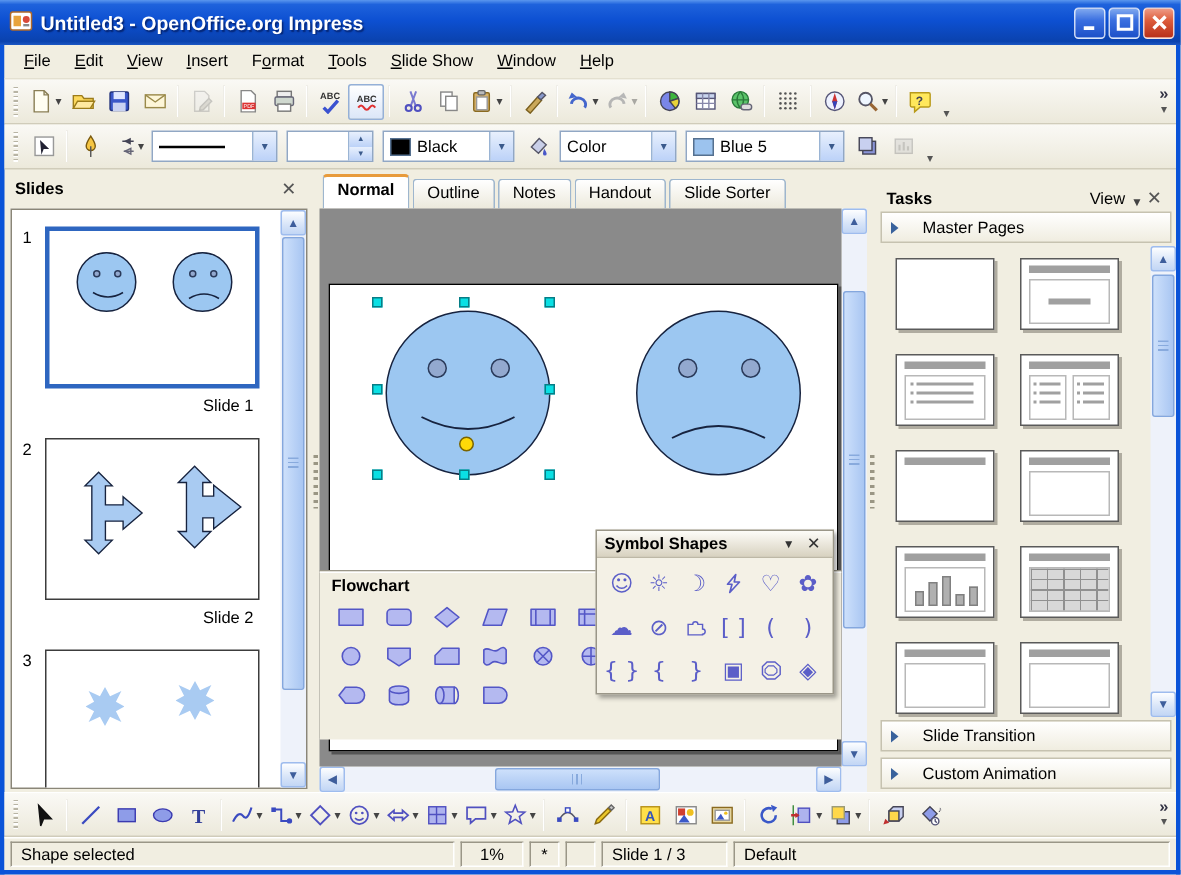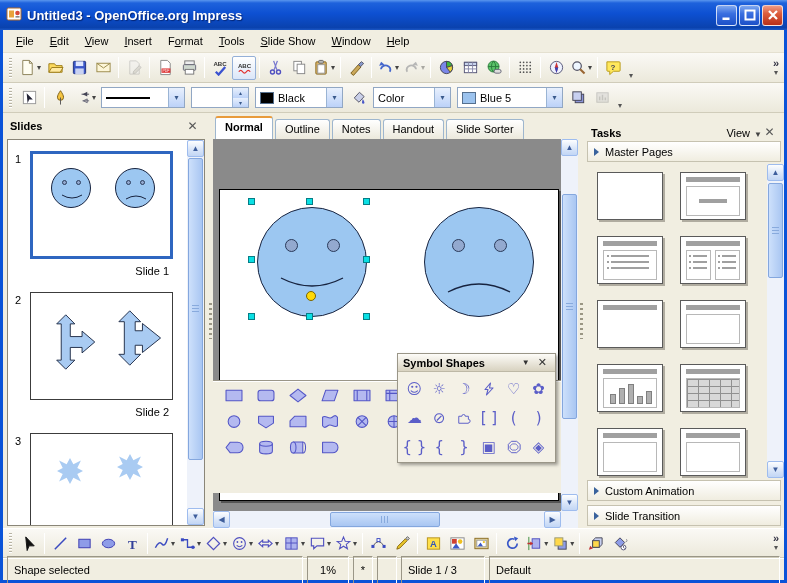--- a/index.html
+++ b/index.html
@@ -134,42 +134,42 @@
   .sp-title .x { font-weight:bold; color:#333; padding:0 3px; }
   .sp-grid { display:grid; grid-template-columns:repeat(6,1fr); padding:3px 4px; row-gap:2px; }
   .sym { height:27px; display:flex; align-items:center; justify-content:center;
     color:#5b5ec8; font-size:15px; font-family:"DejaVu Sans",sans-serif; }
 
   
   .tasks-panel { width:200px; flex:0 0 200px; display:flex; flex-direction:column; min-height:0; }
   .tasks-header { height:26px; flex:0 0 26px; display:flex; align-items:flex-end; padding:0 7px; }
   .tasks-header .title { font-weight:bold; flex:1; }
   .tasks-header .view { margin-right:3px; }
-  .section-bar { height:21px; flex:0 0 21px; margin:2px 3px; display:flex; align-items:center; gap:6px;
+  .section-bar { height:21px; flex:0 0 21px; margin:2px 3px; display:flex; align-items:center; gap:16px;
     padding:8px 6px; background:linear-gradient(180deg,#ffffff,#f0ede0); border:1px solid #c6c2b0; }
   .section-bar.bold { font-weight:bold; }
   .tri-r { width:0; height:0; border-top:4px solid transparent; border-bottom:4px solid transparent;
     border-left:5px solid #39629c; }
   .tri-d { width:0; height:0; border-left:4px solid transparent; border-right:4px solid transparent;
     border-top:5px solid #39629c; }
   .layouts-region { flex:1; min-height:0; position:relative; overflow:hidden; }
   .layouts-grid { position:absolute; left:0; top:0; right:17px; bottom:0; overflow:hidden;
     display:grid; grid-template-columns:66px 66px; column-gap:17px; row-gap:16px;
     padding:8px 0 0 13px; align-content:start; }
   .layout-thumb { width:66px; height:48px; background:#fff; border:1px solid #5a5a5a;
     box-shadow:2px 2px 0 0 #b0aca0; position:relative; overflow:hidden; }
   .lt-bar { position:absolute; background:#a0a0a0; }
   .lt-box { position:absolute; border:1px solid #b8b8b8; }
   .layouts-scroll { position:absolute; right:0; top:0; bottom:0; }
 
   
   .toolbar.draw { border-top:1px solid #fff; border-bottom:1px solid #d0ccba; }
   .statusbar { height:22px; flex:0 0 22px; display:flex; align-items:center; gap:4px;
     padding:2px 4px; background:#f1eee1; border-top:1px solid #fff; }
-  .sfield { height:28px; display:flex; align-items:center; gap:3px; padding:0 6px;
+  .sfield { height:17px; display:flex; align-items:center; gap:3px; padding:0 6px;
     border:1px solid; border-color:#9a9687 #ffffff #ffffff #9a9687; white-space:nowrap; overflow:hidden; }
 </style>
 </head>
 <body>
 
 <div class="window">
 
   <div class="titlebar">
     <span><svg width="16" height="16" viewBox="0 0 16 16">
           <rect x="1" y="2" width="14" height="12" rx="1.5" fill="#fff" stroke="#b06a2a"></rect>
@@ -565,20 +565,21 @@
             <span class="handle" style="left:143px;top:8px;"></span>
             <span class="handle" style="left:28px;top:66px;"></span>
             <span class="handle" style="left:143px;top:66px;"></span>
             <span class="handle" style="left:28px;top:123px;"></span>
             <span class="handle" style="left:86px;top:123px;"></span>
             <span class="handle" style="left:143px;top:123px;"></span>
             <span class="handle-adjust" style="left:86px;top:101px;"></span>
           </div>
 
           <div class="flowchart-panel">
+            <div class="flowchart-title">Flowchart</div>
             <div id="flowchart-grid">
                 <div class="fc-row">
                   <div class="fc-cell">
                     <svg width="20" height="17" viewBox="0 0 18 16" fill="#b4b9f0" stroke="#5356c6" stroke-width="1" stroke-linejoin="round">
                       <rect x="1.5" y="3" width="15" height="10"></rect>
                     </svg>
                   </div>
                   <div class="fc-cell">
                     <svg width="20" height="17" viewBox="0 0 18 16" fill="#b4b9f0" stroke="#5356c6" stroke-width="1" stroke-linejoin="round">
                       <rect x="1.5" y="3" width="15" height="10" rx="2.5"></rect>
@@ -836,25 +837,25 @@
             <div class="sb-thumb" style="top:2px;height:95px;">
                 <span class="sb-gripmark"></span>
               </div>
           </div>
           <div class="sb-btn">▼</div>
         </div>
       </div>
 
       <div class="section-bar">
         <span class="tri-r"></span>
-        <span>Custom Animation</span>
+        <span>Slide Transition</span>
       </div>
       <div class="section-bar">
         <span class="tri-r"></span>
-        <span>Slide Transition</span>
+        <span>Custom Animation</span>
       </div>
     </div>
   </div>
 
   <div class="toolbar draw" id="toolbar-draw">
       <span class="grip"></span>
       <div class="tb-btn">
         <svg xm="" width="17" height="17" viewBox="0 0 18 18">
           <path d="M5 2l9 9.5H8.6L6.5 16.5z" fill="#111" stroke="#111"></path>
         </svg>

